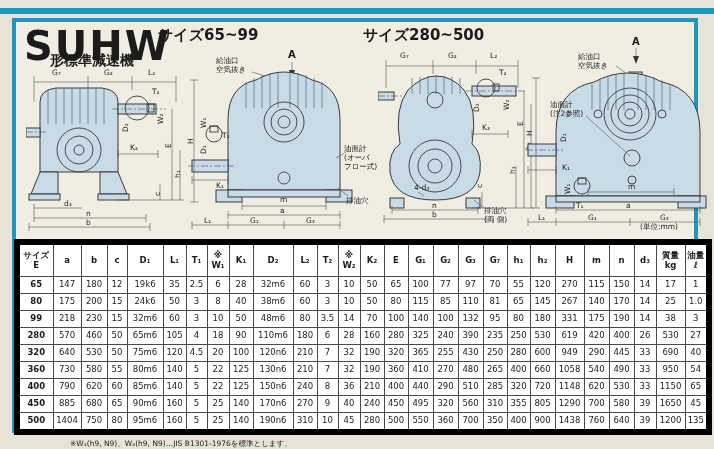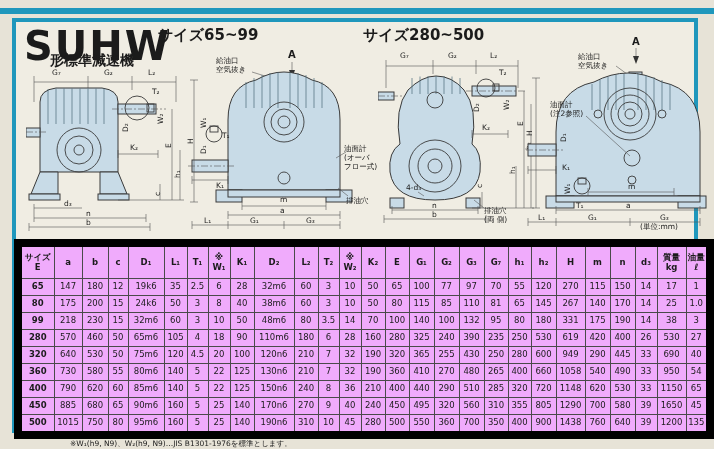--- a/index.html
+++ b/index.html
@@ -20,21 +20,21 @@
   .dim{position:absolute;font-size:7.5px;line-height:1;white-space:nowrap}
   .rot{transform:rotate(-90deg);transform-origin:left top}
   .ann{position:absolute;font-size:7.5px;line-height:1.2;white-space:pre-line}
   .amark{position:absolute;font-size:10px;font-weight:bold}
   .bd{fill:#c8dbe7;stroke:#3a3a3a;stroke-width:1}
   .ln{stroke:#3a3a3a;fill:none;stroke-width:0.9}
   .rib{stroke:#4a6a7a;fill:none;stroke-width:0.7}
   .dm{stroke:#555;stroke-width:0.6;fill:none}
   .cl{stroke:#555;stroke-width:0.6;fill:none;stroke-dasharray:7 2 2 2}
   .tblwrap{position:absolute;left:14px;top:239px}
-  table{border-collapse:collapse;table-layout:fixed;width:692px;border:8px solid #000000;background:#f0abfc}
+  table{border-collapse:collapse;table-layout:fixed;width:692px;border:6px solid #000000;background:#ffffff}
   th,td{border:1px solid #4a4a4a;text-align:center;padding:0;font-size:8.5px;overflow:hidden;line-height:1.15}
   th{font-weight:bold;height:31px;vertical-align:middle;white-space:pre-line}
   td{height:16px}
   td.size{font-weight:bold}
   .footnote{position:absolute;left:70px;top:439px;font-size:7.5px}
 </style>
 </head>
 <body>
 
 <div class="topbar"></div>
@@ -219,21 +219,21 @@
   <span class="dim" style="left:70px;top:4px">G₂</span>
   <span class="dim" style="left:112px;top:4px">L₂</span>
   <span class="dim" style="left:121px;top:21px">T₂</span>
   <span class="dim rot" style="left:125px;top:62px">W₂</span>
   <span class="dim rot" style="left:95px;top:64px">D₂</span>
   <span class="dim" style="left:104px;top:76px">K₂</span>
   <span class="dim rot" style="left:139px;top:78px">E</span>
   <span class="dim rot" style="left:147px;top:102px">h₂</span>
   <span class="dim rot" style="left:131px;top:126px">h₁</span>
   <span class="dim rot" style="left:98px;top:140px">c</span>
-  <span class="dim" style="left:28px;top:136px">4-d₃</span>
+  <span class="dim" style="left:36px;top:136px">4-d₃</span>
   <span class="dim" style="left:54px;top:154px">n</span>
   <span class="dim" style="left:54px;top:163px">b</span>
   <span class="ann" style="left:106px;top:158px">排油穴
 (両 側)</span>
 </div>
 
 <div class="draw" style="left:526px;top:36px;width:182px;height:199px">
   <svg width="182" height="199" viewBox="0 0 182 199">
     <line class="dm" x1="110" y1="12" x2="110" y2="25"></line>
       <polygon fill="#333" points="110,28 107,20 113,20"></polygon>
@@ -598,21 +598,21 @@
           <td>805</td>
           <td>1290</td>
           <td>700</td>
           <td>580</td>
           <td>39</td>
           <td>1650</td>
           <td>45</td>
         </tr>
         <tr>
           <td class="size">500</td>
-          <td>1015</td>
+          <td>1404</td>
           <td>750</td>
           <td>80</td>
           <td>95m6</td>
           <td>160</td>
           <td>5</td>
           <td>25</td>
           <td>140</td>
           <td>190n6</td>
           <td>310</td>
           <td>10</td>

